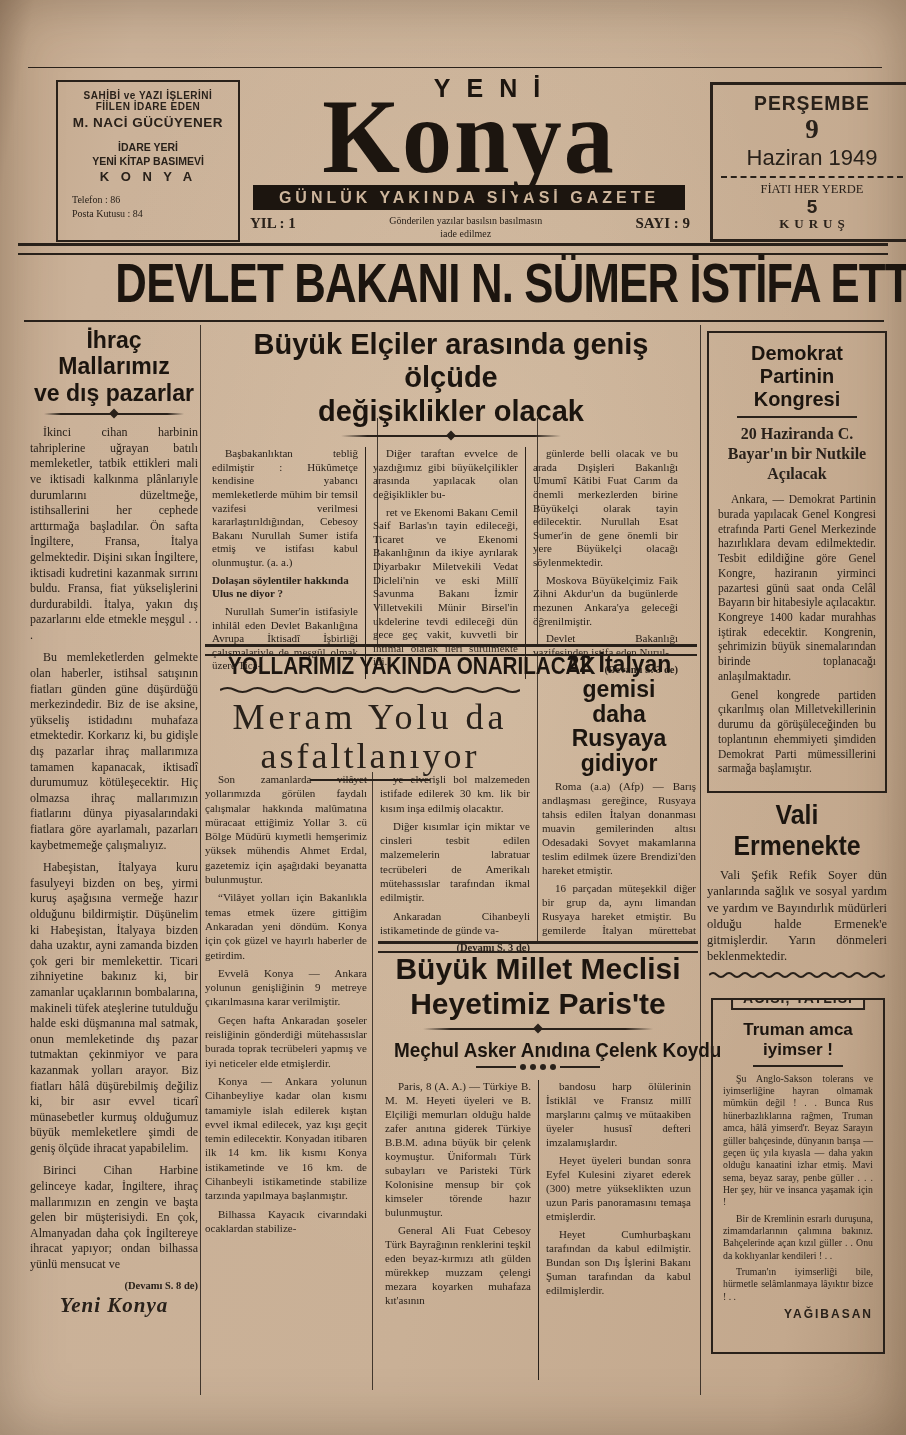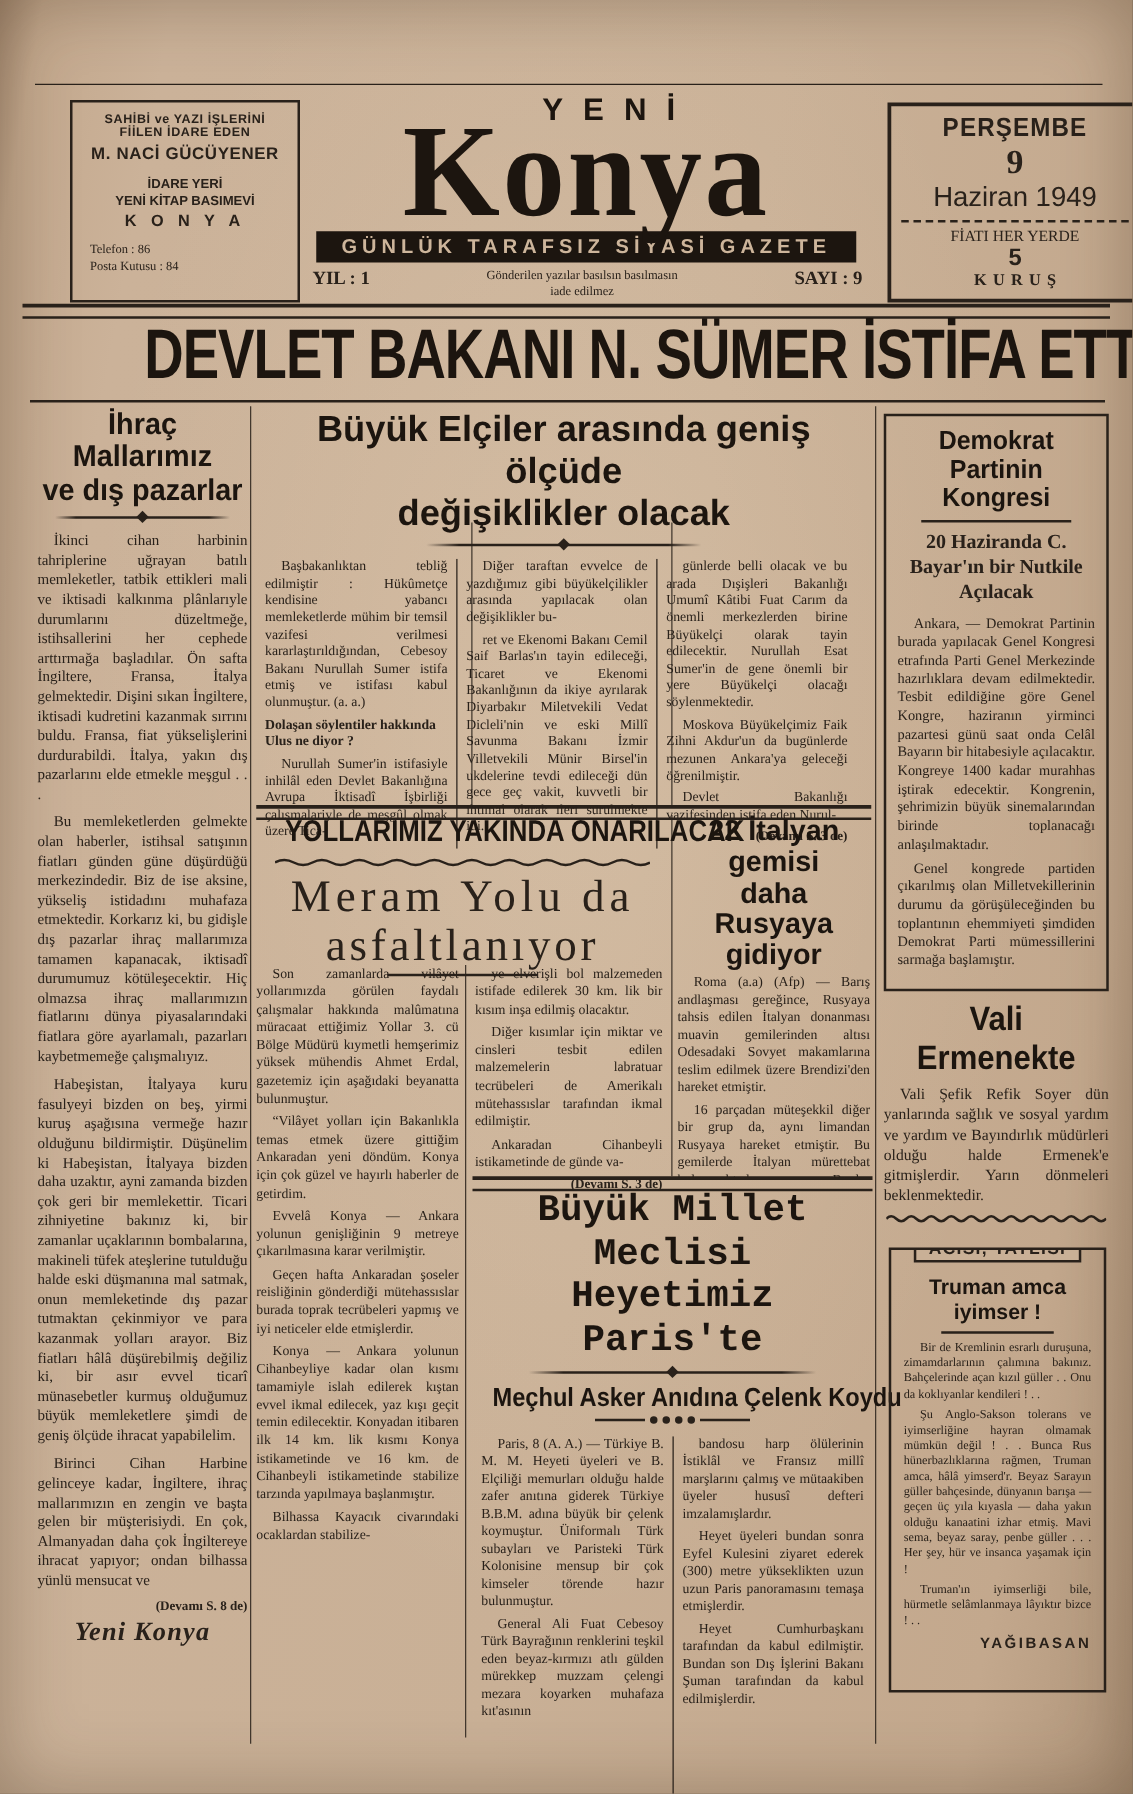--- a/index.html
+++ b/index.html
@@ -101,21 +101,21 @@
   .meram-col2{position:absolute;left:380px;top:772px;width:150px;font-size:11px;line-height:1.3;height:186px;overflow:hidden;}
 
   
   .italyan{position:absolute;left:542px;top:652px;width:154px;height:290px;overflow:hidden;}
   .italyan h2{font-family:"Liberation Sans",sans-serif;font-weight:bold;font-size:23px;line-height:1.08;
     text-align:center;margin:0;color:var(--ink-strong);}
   .italyan .body-txt{font-size:11px;line-height:1.27;margin-top:4px;}
 
   
   .meclis{position:absolute;left:378px;top:952px;width:320px;}
-  .meclis h2{font-family:Liberation Mono, monospace;font-weight:bold;font-size:30px;line-height:1.15;
+  .meclis h2{font-family:Liberation Sans, sans-serif;font-weight:bold;font-size:30px;line-height:1.15;
     text-align:center;margin:0;color:var(--ink-strong);}
   .meclis h3{font-family:"Liberation Sans",sans-serif;font-weight:bold;font-size:21px;text-align:center;
     margin:4px 0 0;white-space:nowrap;transform:scaleX(.9);color:var(--ink-strong);}
   .meclis .cols{display:flex;margin-top:8px;height:300px;overflow:hidden;}
   .meclis .col{width:160px;padding:0 7px;font-size:11px;line-height:1.27;box-sizing:border-box;}
   .meclis .col + .col{border-left:1px solid var(--ink);}
 
   
   .demokrat{position:absolute;left:707px;top:331px;width:180px;height:462px;border:2px solid var(--ink);
     box-sizing:border-box;padding:8px 9px;overflow:hidden;}
@@ -172,21 +172,21 @@
     <div class="s2">İDARE YERİ</div>
     <div class="s2" style="margin-top:2px">YENİ KİTAP BASIMEVİ</div>
     <div class="city">K O N Y A</div>
     <div class="tel">Telefon : 86</div>
     <div class="tel">Posta Kutusu : 84</div>
   </div>
 
   <div class="masthead">
     <div class="mh-yeni">YENİ</div>
     <div class="mh-konya">Konya</div>
-    <div class="mh-bar">GÜNLÜK TARAFSIZ SİYASİ GAZETE</div>
+    <div class="mh-bar">GÜNLÜK YAKINDA SİYASİ GAZETE</div>
   </div>
   <div class="mh-row">
     <div class="mh-yil">YIL : 1</div>
     <div class="mh-notice">
       <div>Gönderilen yazılar basılsın basılmasın</div>
       <div>iade edilmez</div>
     </div>
     <div class="mh-sayi">SAYI : 9</div>
   </div>
 
@@ -340,20 +340,20 @@
   </div>
 
   <div class="acisi">
     <div class="tab">ACISI,  TATLISI</div>
     <h2>
       <div>Truman amca</div>
       <div>iyimser !</div>
     </h2>
     <div class="short-line"></div>
     <div class="body-txt">
+      <p>Şu Anglo-Sakson tolerans ve iyimserliğine hayran olmamak mümkün değil ! . .  Bunca Rus hünerbazlıklarına rağmen, Truman amca, hâlâ yimserd'r. Beyaz Sarayın güller bahçesinde, dünyanın barışa — geçen üç yıla kıyasla — daha yakın olduğu kanaatini izhar etmiş. Mavi sema, beyaz saray, penbe güller . . .  Her şey, hür ve insanca yaşamak için !</p>
       <p>Bir de Kremlinin esrarlı duruşuna, zimamdarlarının çalımına bakınız. Bahçelerinde açan kızıl güller . .  Onu da koklıyanlar kendileri ! . .</p>
-      <p>Şu Anglo-Sakson tolerans ve iyimserliğine hayran olmamak mümkün değil ! . .  Bunca Rus hünerbazlıklarına rağmen, Truman amca, hâlâ yimserd'r. Beyaz Sarayın güller bahçesinde, dünyanın barışa — geçen üç yıla kıyasla — daha yakın olduğu kanaatini izhar etmiş. Mavi sema, beyaz saray, penbe güller . . .  Her şey, hür ve insanca yaşamak için !</p>
       <p>Truman'ın iyimserliği bile, hürmetle selâmlanmaya lâyıktır bizce ! . .</p>
     </div>
     <div class="sig">YAĞIBASAN</div>
   </div>
 
 </div>
 
 </body></html>

